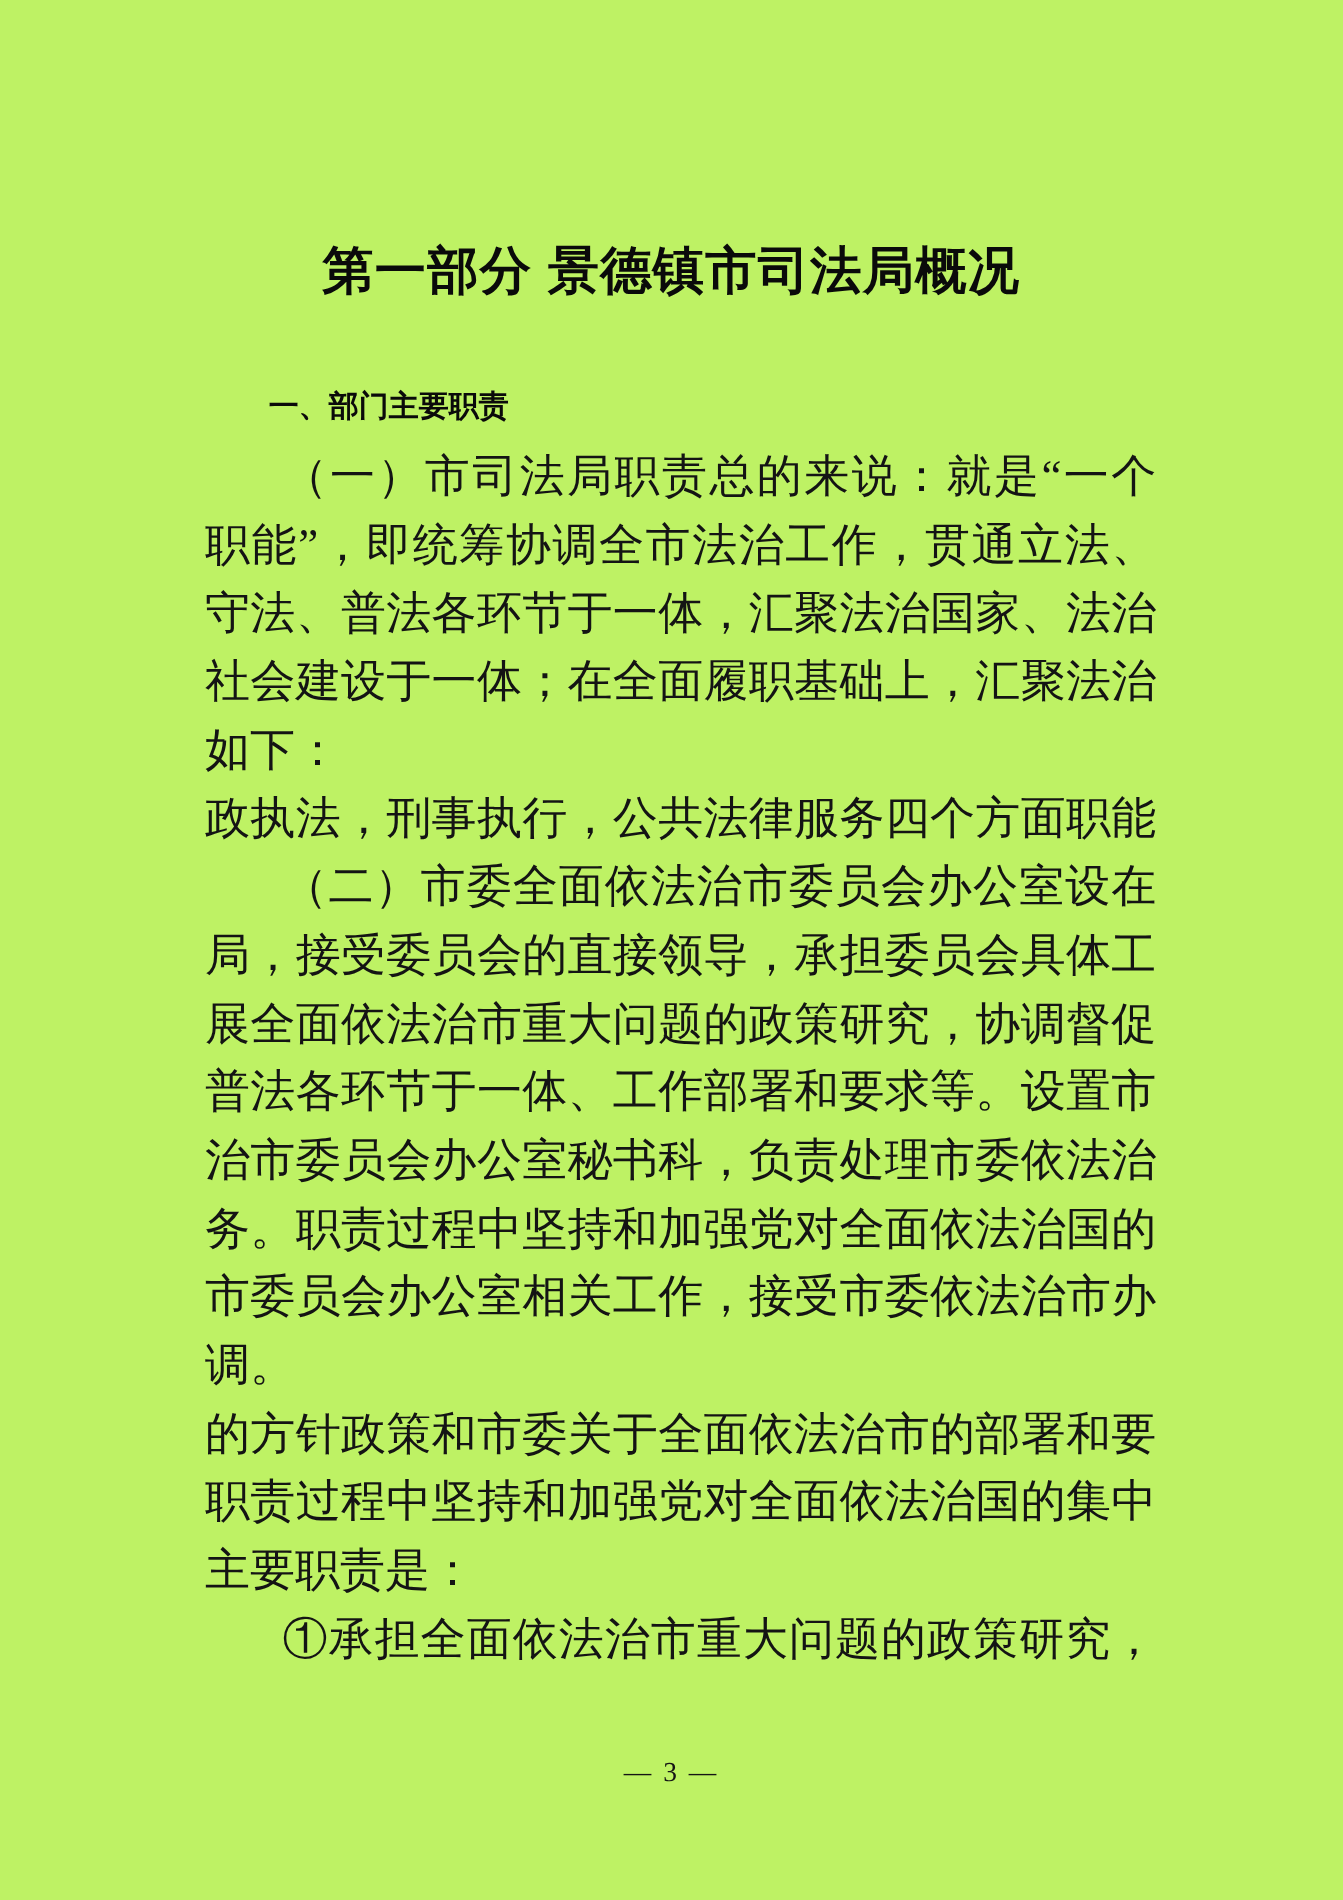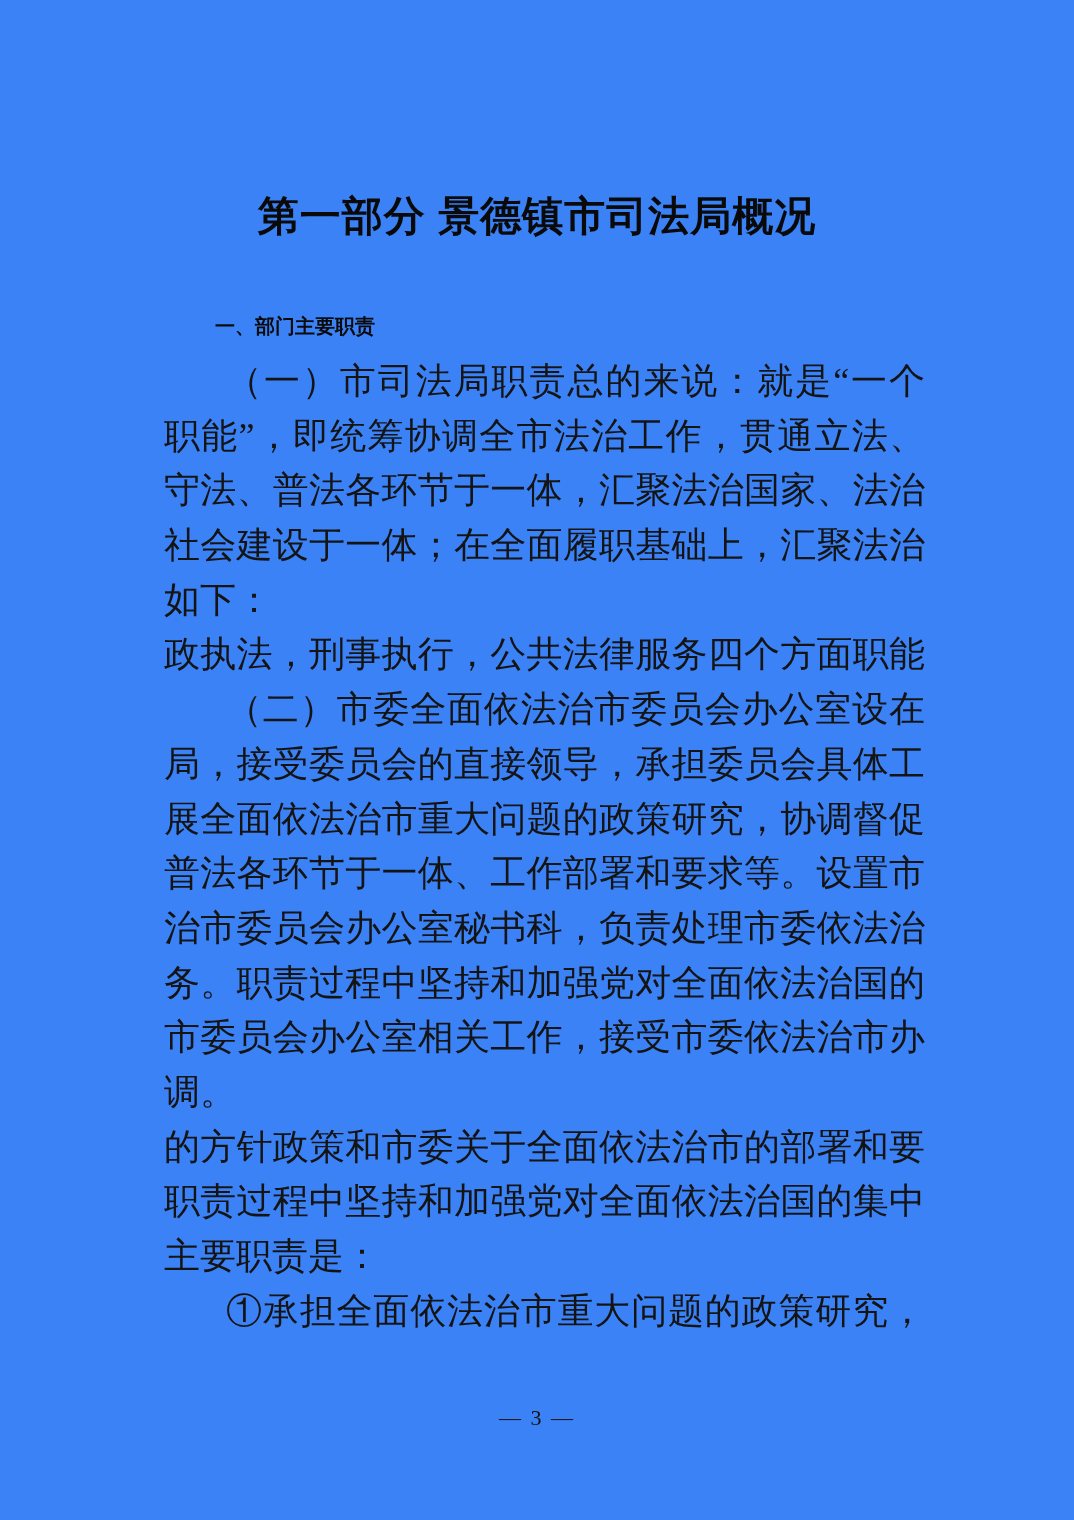--- a/index.html
+++ b/index.html
@@ -5,21 +5,21 @@
 <style>
   html, body {
     margin: 0;
     padding: 0;
     background: #ffffff;
   }
   .page {
     position: relative;
     width: 1074px;
     height: 1520px;
-    background: #3b82f6;
+    background: #bef264;
     color: #111111;
     overflow: hidden;
     font-family: "Liberation Serif", "DejaVu Serif", serif;
   }
   .doc-title {
     position: absolute;
     top: 186px;
     left: 0;
     width: 1074px;
     height: 60px;
@@ -36,21 +36,21 @@
     position: absolute;
     top: 306px;
     left: 164px;
     width: 761px;
     height: 40px;
     line-height: 40px;
     padding-left: 51px;
     box-sizing: border-box;
     font-family: "Liberation Sans", "DejaVu Sans", sans-serif;
     font-weight: 700;
-    font-size: 20px;
+    font-size: 24px;
     color: #0a0a0a;
     white-space: nowrap;
   }
   .body-text {
     position: absolute;
     top: 354px;
     left: 164px;
     width: 761px;
   }
   .ln {

